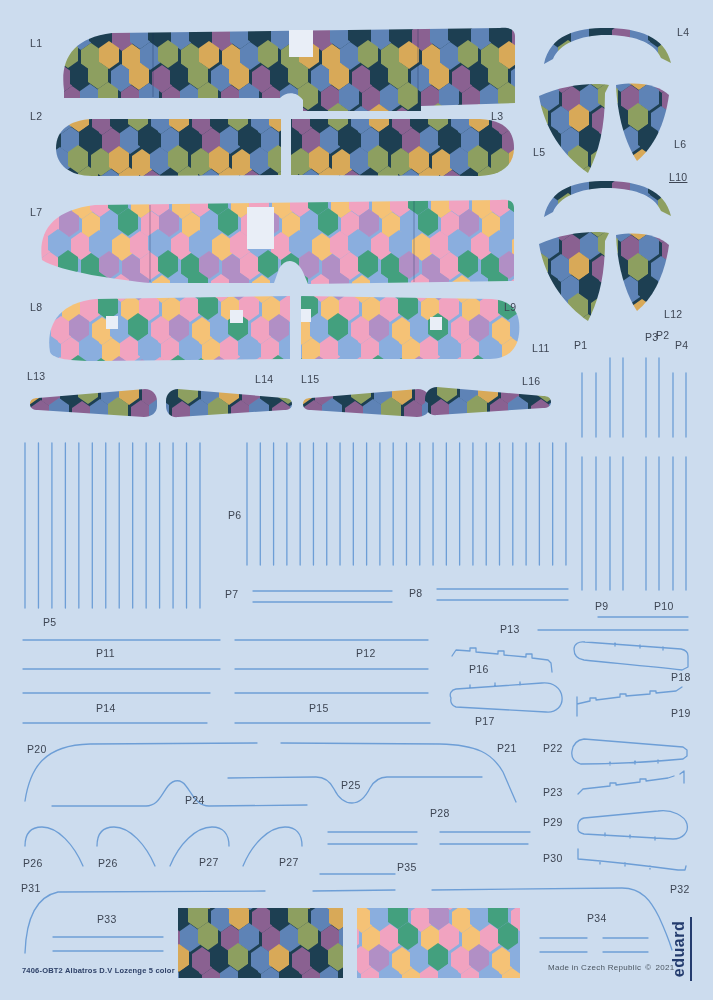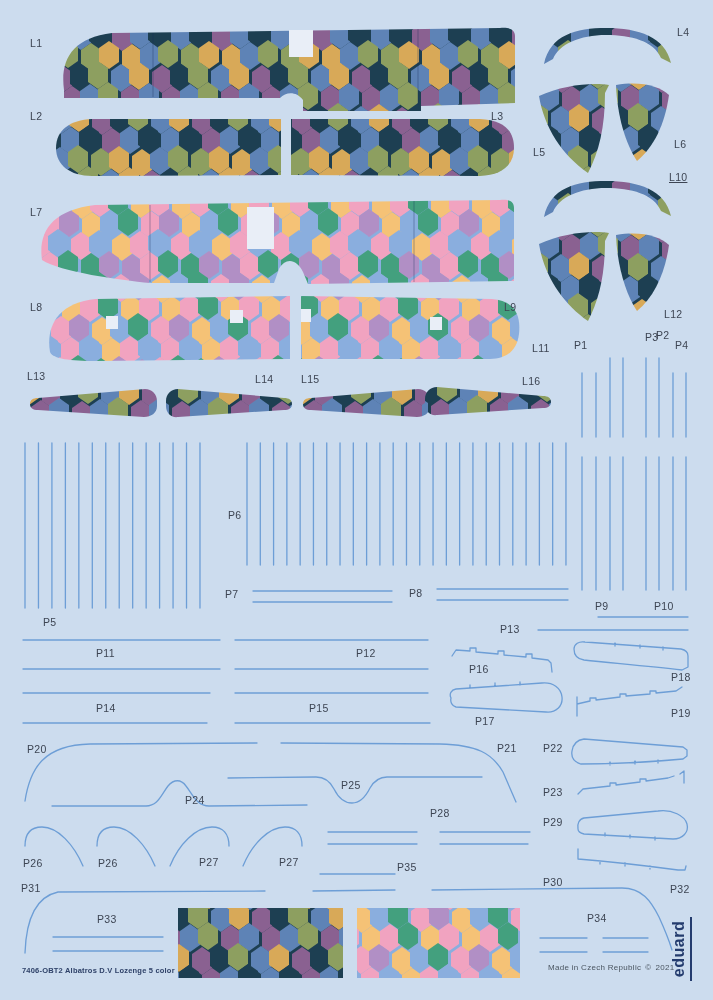--- a/index.html
+++ b/index.html
@@ -374,21 +374,21 @@
       <span class="plabel" style="left: 543px; top: 742px;">P22</span>
       <span class="plabel" style="left: 543px; top: 786px;">P23</span>
       <span class="plabel" style="left: 185px; top: 794px;">P24</span>
       <span class="plabel" style="left: 341px; top: 779px;">P25</span>
       <span class="plabel" style="left: 23px; top: 857px;">P26</span>
       <span class="plabel" style="left: 98px; top: 857px;">P26</span>
       <span class="plabel" style="left: 199px; top: 856px;">P27</span>
       <span class="plabel" style="left: 279px; top: 856px;">P27</span>
       <span class="plabel" style="left: 414px; top: 807px; margin-left: 16px;">P28</span>
       <span class="plabel" style="left: 543px; top: 816px;">P29</span>
-      <span class="plabel" style="left: 543px; top: 876px;">P30</span>
+      <span class="plabel" style="left: 543px; top: 852px;">P30</span>
       <span class="plabel" style="left: 21px; top: 882px;">P31</span>
       <span class="plabel" style="left: 670px; top: 883px; text-align: right;">P32</span>
       <span class="plabel" style="left: 97px; top: 913px;">P33</span>
       <span class="plabel" style="left: 587px; top: 912px;">P34</span>
       <span class="plabel" style="left: 397px; top: 861px;">P35</span>
     </div>
 
   <div class="footer-title">7406-OBT2 Albatros D.V Lozenge 5 color</div>
 
   <div class="made-in">

